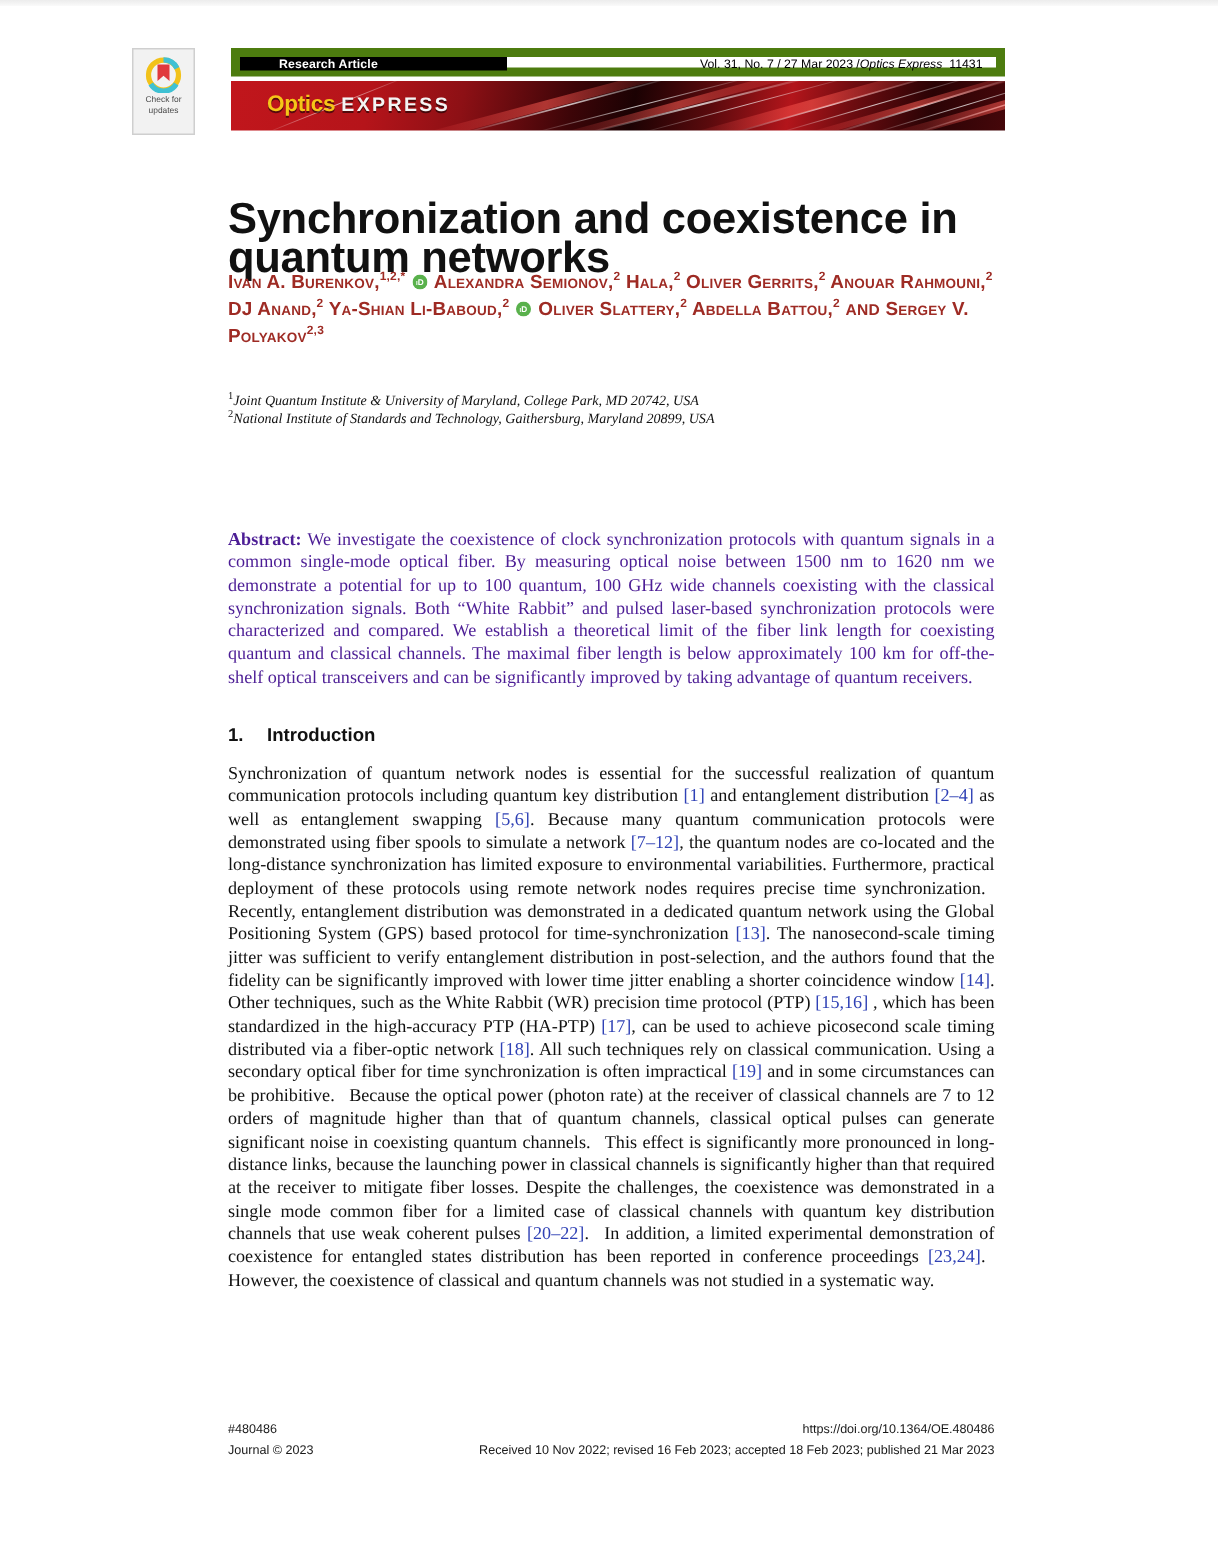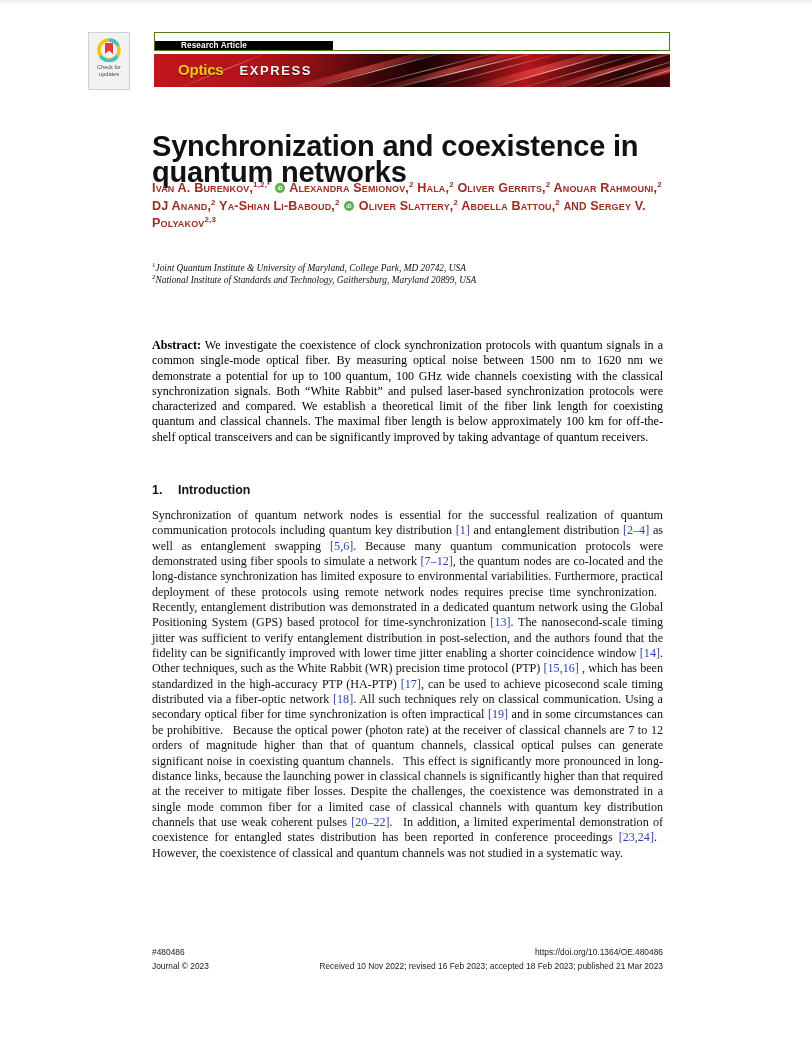--- a/index.html
+++ b/index.html
@@ -68,25 +68,25 @@
   .header-right {
     position: absolute;
     left: 66px;
     top: 0;
     width: 516px;
     height: 58px;
   }
   .topbar {
     position: relative;
     height: 19px;
-    border: 1px solid #4d7c0f;
+    border: 6px solid #4d7c0f;
     box-sizing: border-box;
     background: #ffffff;
     display: flex;
-    align-items: flex-end;
+    align-items: flex-start;
   }
   .topbar-left {
     width: 178px;
     background: #000000;
     color: #ffffff;
     display: flex;
     align-items: center;
     padding-left: 26px;
     box-sizing: border-box;
     font-family: "Liberation Sans", sans-serif;
@@ -138,21 +138,21 @@
   }
   .banner-optics {
     color: #f5c518;
     letter-spacing: -0.2px;
     text-shadow: 0 1px 0 rgba(0,0,0,0.55);
   }
   .banner-express {
     color: #f4f4f4;
     font-size: 13px;
     letter-spacing: 1.6px;
-    margin-left: 16px;
+    margin-left: 4px;
     text-shadow: 0 1px 0 rgba(0,0,0,0.55);
   }
 
   
   .doc-title {
     position: absolute;
     left: 152px;
     top: 115px;
     width: 512px;
     font-family: "Liberation Sans", sans-serif;
@@ -207,26 +207,26 @@
     color: #111111;
   }
   .affils sup { font-size: 7px; font-style: normal; vertical-align: super; line-height: 0; }
   .affils .email { color: #3b3fb0; font-size: 8.6px; }
   .affils .email sup { color: #3b3fb0; }
 
   
   .abstract {
     position: absolute;
     left: 152px;
-    top: 338px;
+    top: 352px;
     width: 511px;
     font-family: "Liberation Serif", serif;
     font-size: 12.1px;
     line-height: 15.3px;
-    color: #000000;
+    color: #4c1d95;
     text-align: justify;
   }
   .abstract b { font-weight: bold; }
 
   
   .section-head {
     position: absolute;
     left: 152px;
     top: 483px;
     width: 511px;
@@ -291,20 +291,23 @@
       <div class="check-badge-label">
         <span>Check for</span><br>
         <span>updates</span>
       </div>
     </div>
 
     <div class="header-right">
 
       <div class="topbar">
         <div class="topbar-left">Research Article</div>
+        <div class="topbar-right">
+          <span>Vol. 31, No. 7 / 27 Mar 2023 / </span><span class="ital">Optics Express</span>&nbsp;&nbsp;<span>11431</span>
+        </div>
       </div>
 
       <div class="banner">
         <svg class="streaks" viewBox="0 0 516 33" preserveAspectRatio="none">
           <defs>
             <linearGradient id="sg" x1="0" y1="0" x2="1" y2="0">
               <stop offset="0%" stop-color="#ffffff" stop-opacity="0.0"></stop>
               <stop offset="50%" stop-color="#ffffff" stop-opacity="0.75"></stop>
               <stop offset="100%" stop-color="#ffffff" stop-opacity="0.0"></stop>
             </linearGradient>

